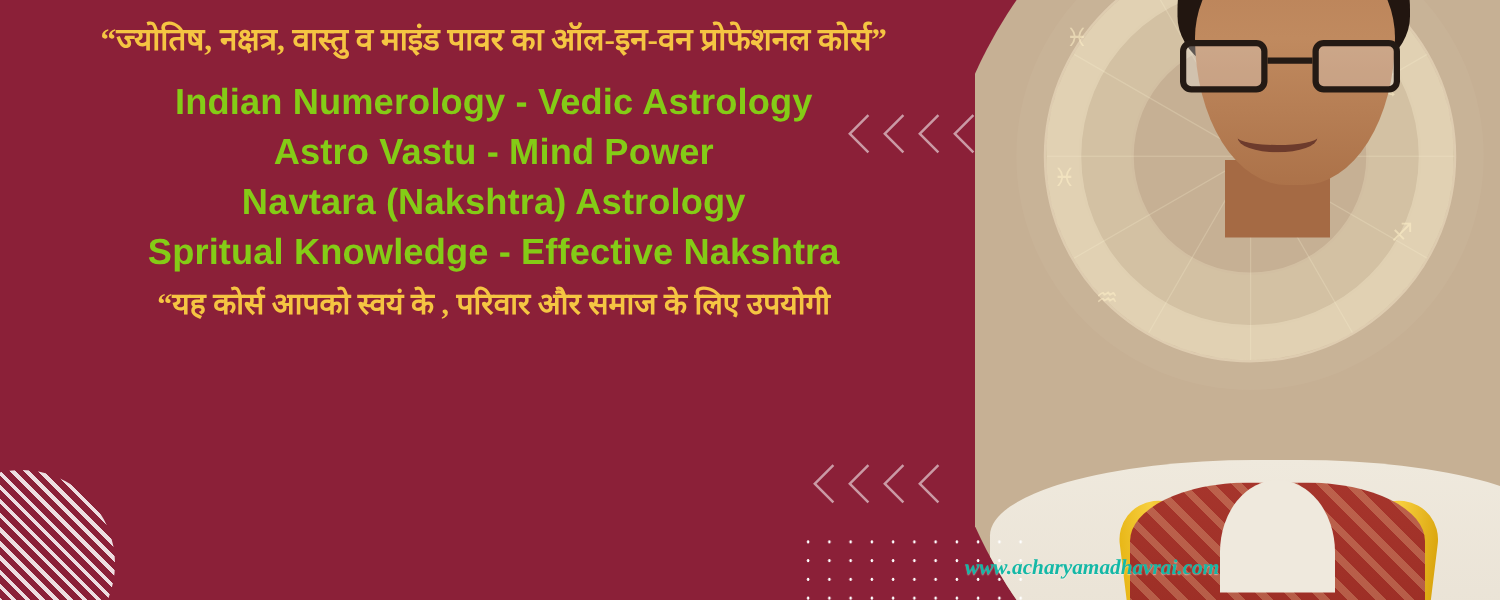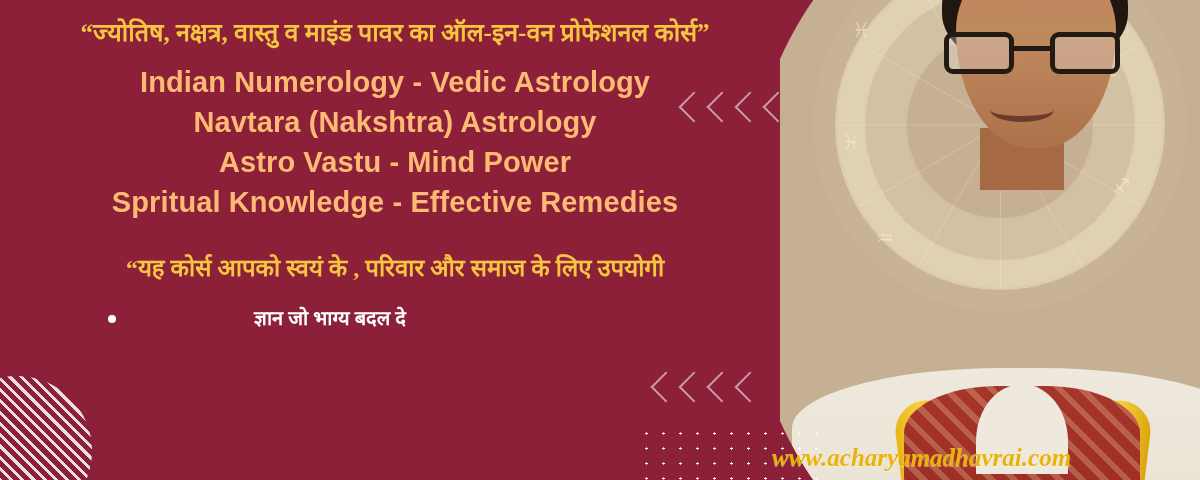--- a/index.html
+++ b/index.html
@@ -212,30 +212,30 @@
     font-size:25px;
     line-height:1.2;
     text-align:center;
     padding:8px 6px 0 6px;
     white-space:nowrap;
   }
 
   .course-list {
     margin-top:14px;
     text-align:center;
-    color:#fdba74;
+    color:#84cc16;
     font-weight:bold;
     font-size:29px;
     line-height:1.38;
     letter-spacing:.1px;
   }
   .course-list div { white-space:nowrap; }
 
   .quote {
-    margin-top:28px;
+    margin-top:4px;
     text-align:center;
     color:#F5C542;
     font-family:"Liberation Serif", serif;
     font-weight:bold;
     font-size:24px;
     line-height:1.55;
     padding:0 18px;
   }
   .quote div { white-space:nowrap; }
 
@@ -261,25 +261,25 @@
     width:8px; height:8px;
     border-radius:50%;
     background:#ffffff;
   }
 
   
   .url {
     position:absolute;
     left:772px; top:444px;
     z-index:7;
-    color:#eab308;
+    color:#14b8a6;
     font-family:"Liberation Serif", serif;
     font-style:italic;
     font-weight:bold;
-    font-size:25px;
+    font-size:17px;
     white-space:nowrap;
     text-shadow:0 1px 1px rgba(255,255,255,.45);
   }
 </style>
 </head>
 <body>
 
 <div class="banner">
 
   <div class="stripe-corner"></div>
@@ -339,30 +339,29 @@
   </div>
 
   <div class="dot-grid"></div>
 
   <div class="content">
 
     <div class="headline">“ज्योतिष, नक्षत्र, वास्तु व माइंड पावर का ऑल-इन-वन प्रोफेशनल कोर्स”</div>
 
     <div class="course-list">
       <div>Indian Numerology - Vedic Astrology</div>
+      <div>Astro Vastu - Mind Power</div>
       <div>Navtara (Nakshtra) Astrology</div>
-      <div>Astro Vastu - Mind Power</div>
-      <div>Spritual Knowledge - Effective Remedies</div>
+      <div>Spritual Knowledge - Effective Nakshtra</div>
     </div>
 
     <div class="quote">
       <div>“यह कोर्स आपको स्वयं के , परिवार और समाज के लिए उपयोगी</div>
     </div>
 
     <ul class="bullets">
-      <li>ज्ञान जो भाग्य बदल दे</li>
     </ul>
 
   </div>
 
   <div class="url">www.acharyamadhavrai.com</div>
 
 </div>
 
 </body></html>

